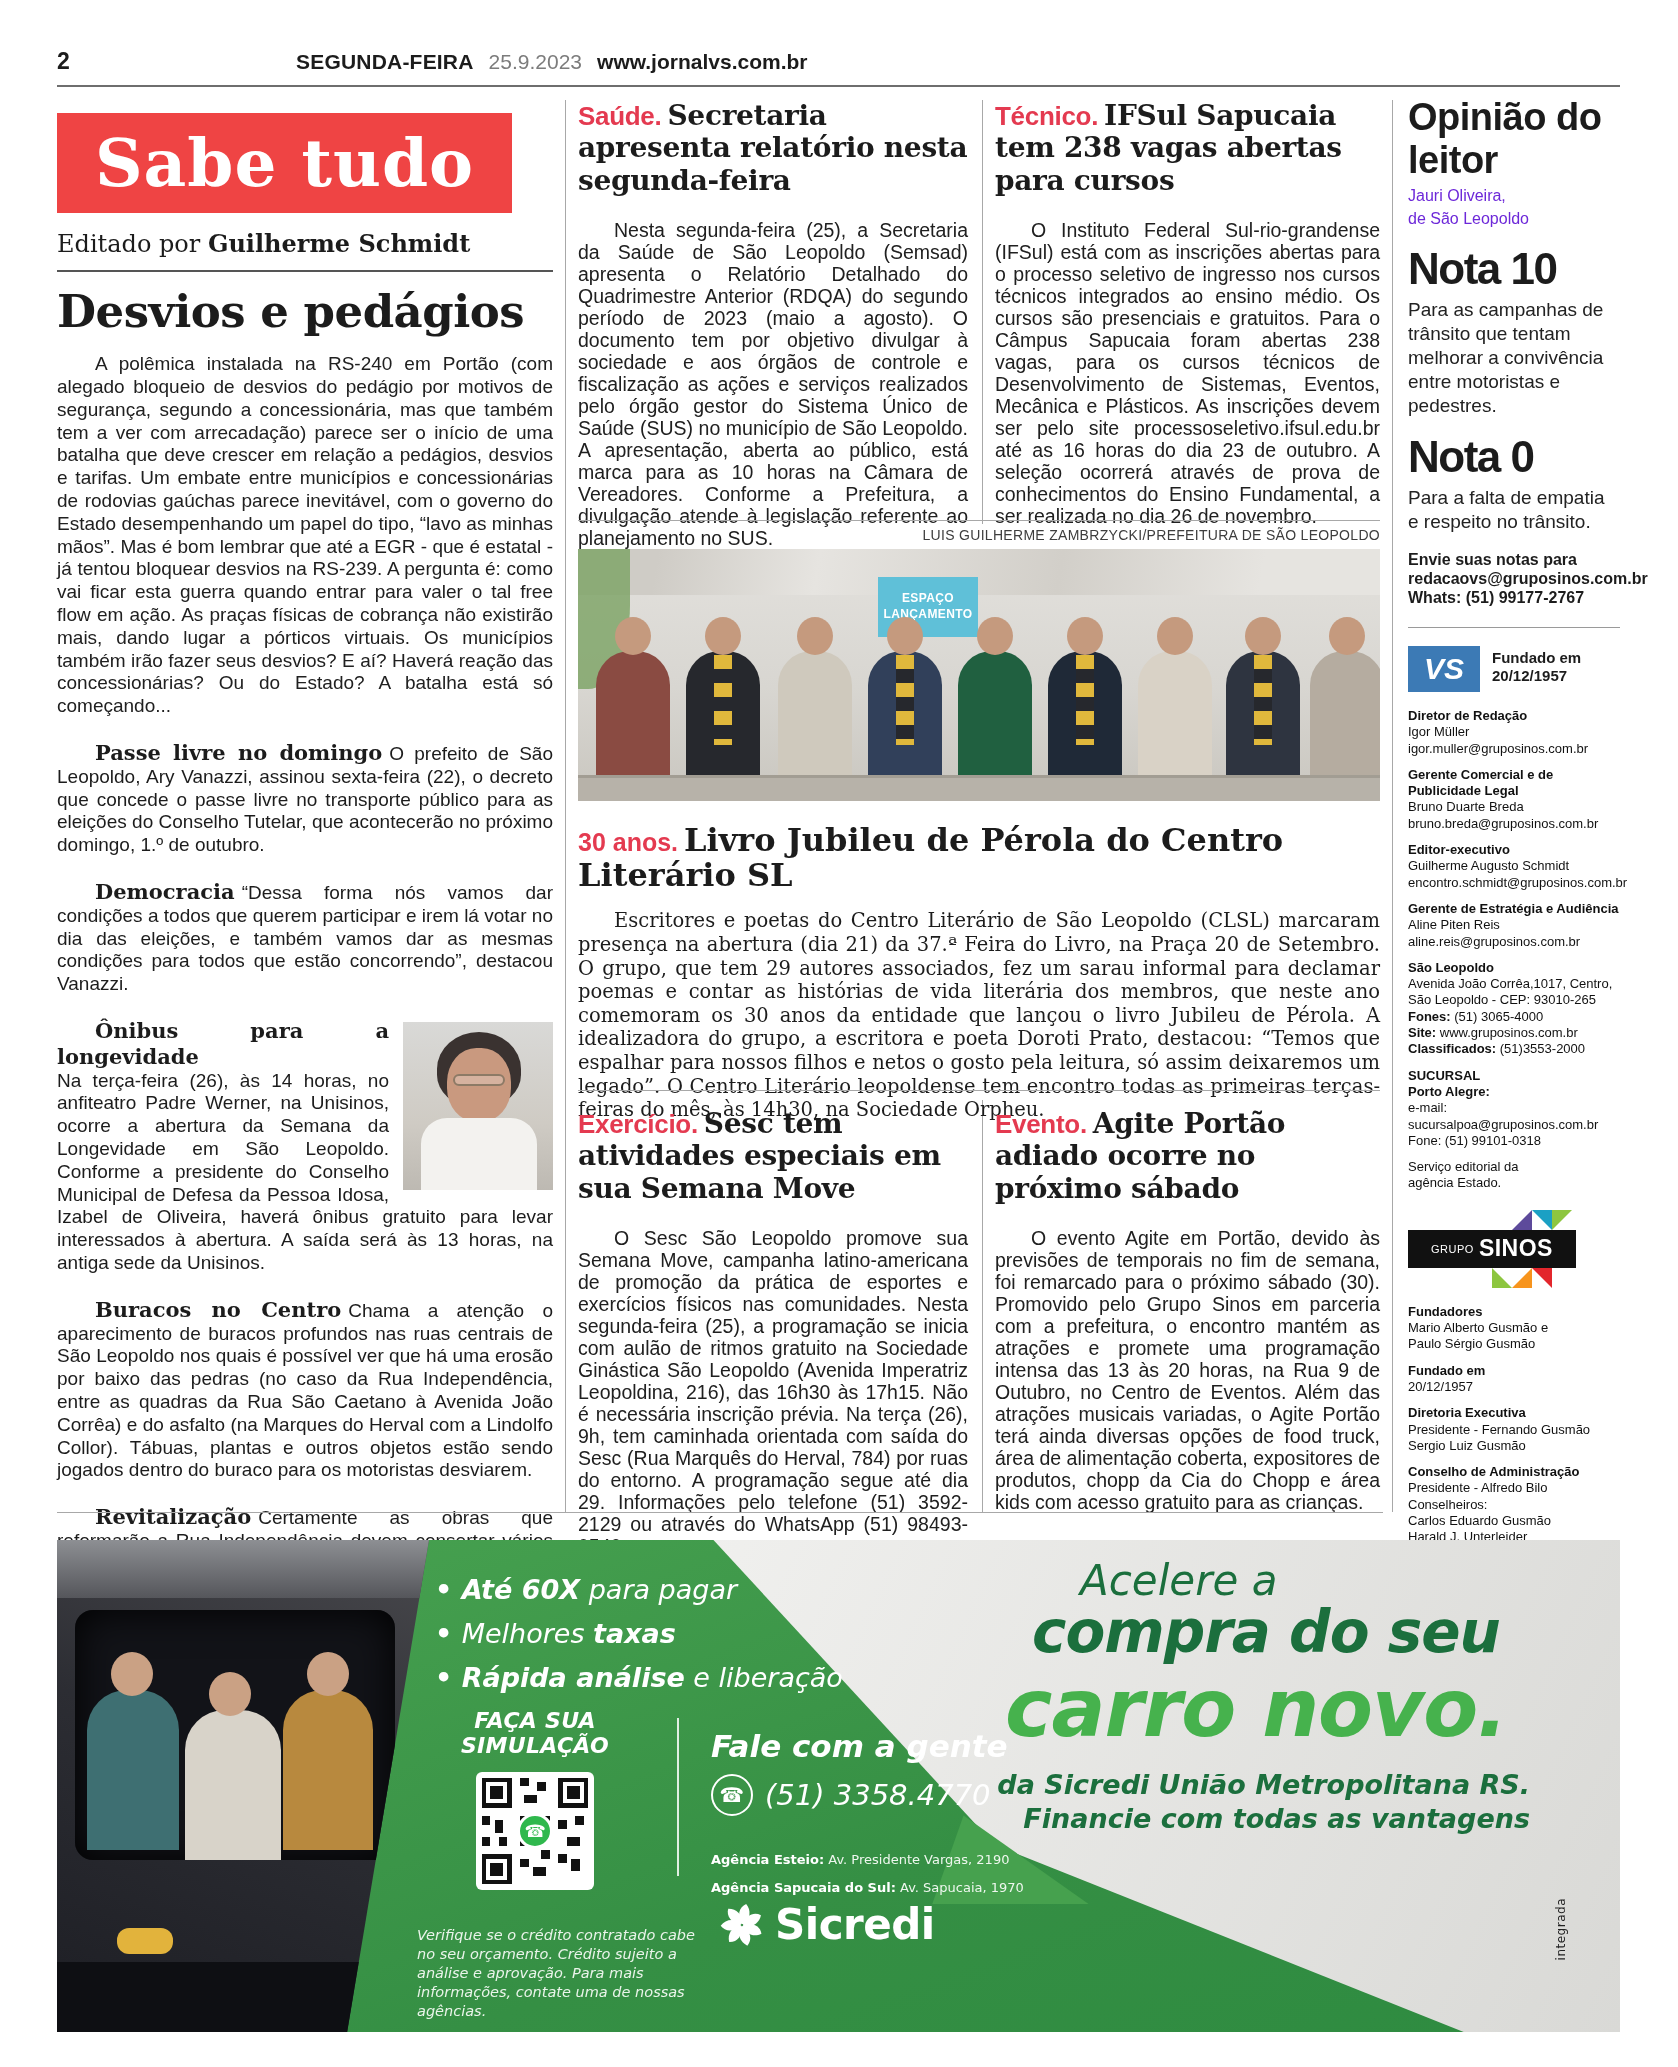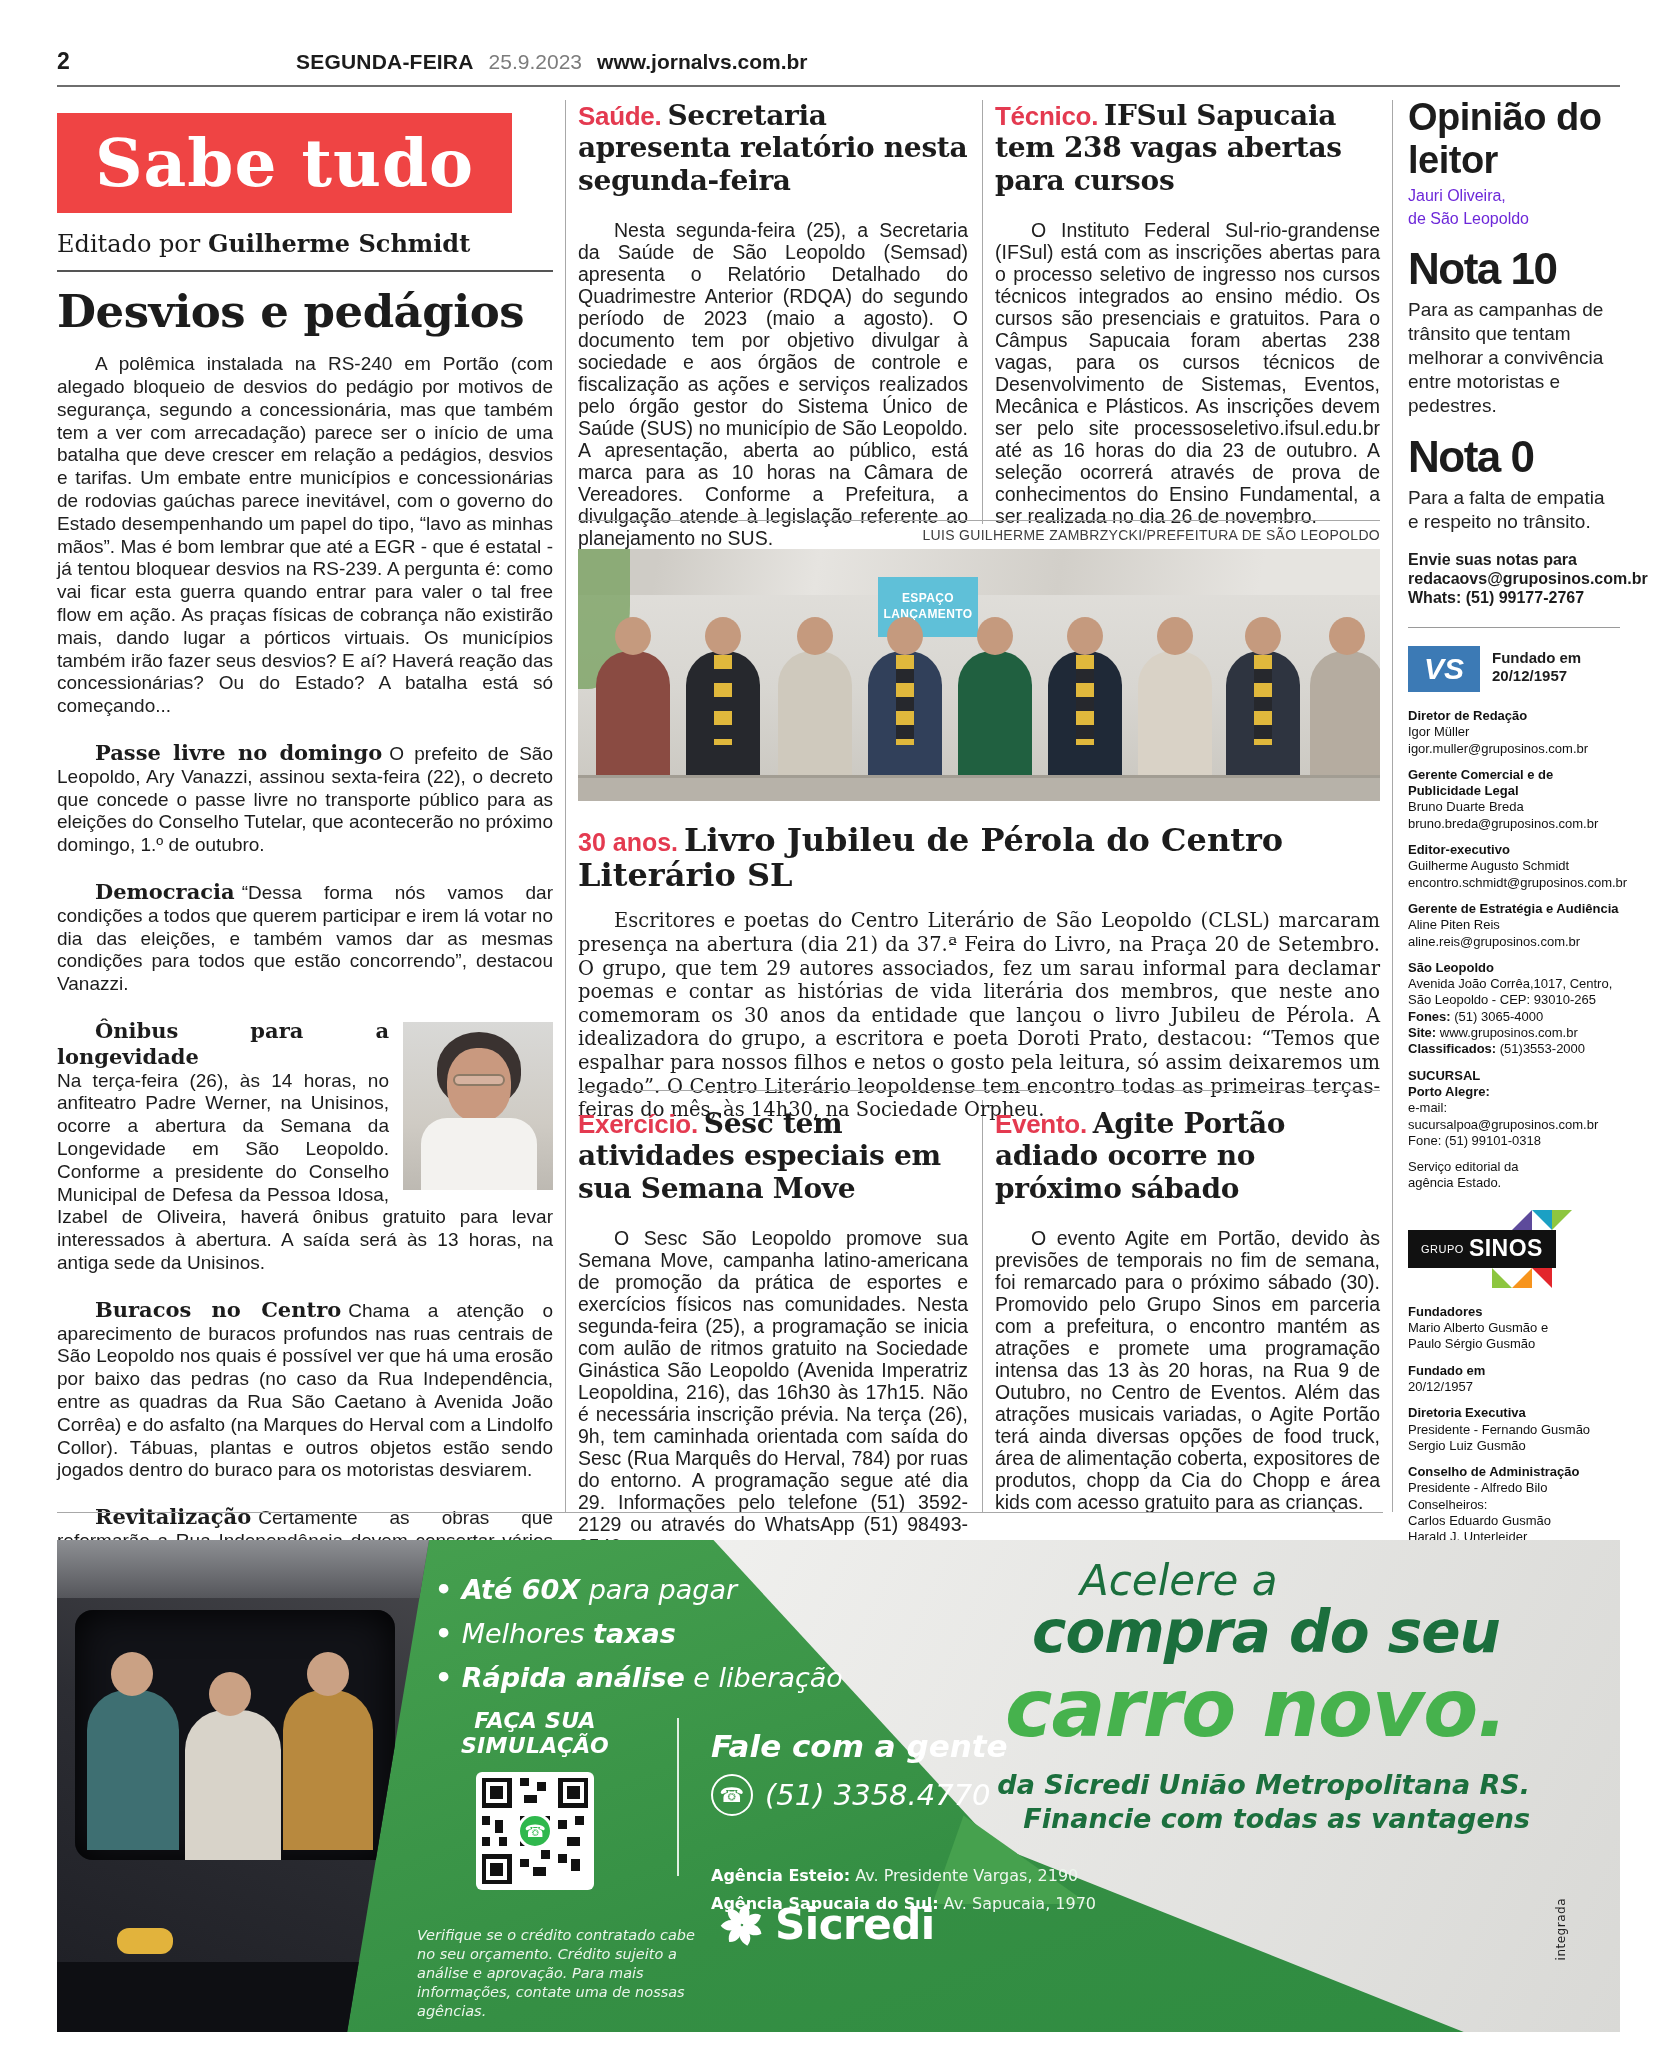--- a/index.html
+++ b/index.html
@@ -71,21 +71,21 @@
   .envie { margin-top:16px; font-size:16px; line-height:19px; font-weight:700; }
   .sb-rule { height:1px; background:#9a9a9a; margin-top:20px; }
   .vs-row { display:flex; gap:12px; margin-top:18px; align-items:flex-start; }
   .vs-box { width:72px; height:46px; background:#3c7ab5; color:#fff; display:flex; align-items:center; justify-content:center;
             font:700 italic 30px "Liberation Sans", sans-serif; }
   .vs-founded { font-size:15px; font-weight:700; line-height:18px; padding-top:3px; }
   .mast { margin-top:16px; font-size:13px; line-height:16.3px; color:#111; }
   .mast-entry { margin-bottom:10px; }
   .mast-label { font-weight:700; }
   .gs-logo { position:relative; margin:18px 0 14px 0; height:78px; }
-  .gs-box { position:absolute; left:0; top:20px; width:148px; height:38px; background:#111; color:#fff;
+  .gs-box { position:absolute; left:0; top:20px; width:168px; height:38px; background:#111; color:#fff;
             display:flex; align-items:center; justify-content:center; gap:5px; }
   .gs-box .g1 { font-size:11px; letter-spacing:.5px; }
   .gs-box .g2 { font-size:23px; font-weight:700; letter-spacing:.5px; }
   .tri { position:absolute; width:0; height:0; border-style:solid; }
   .t1 { left:104px; top:0; border-width:0 0 20px 20px; border-color:transparent transparent #5d4a9b transparent; }
   .t2 { left:124px; top:0; border-width:0 20px 20px 0; border-color:transparent #1ba0c4 transparent transparent; }
   .t3 { left:144px; top:0; border-width:20px 20px 0 0; border-color:#8dc63f transparent transparent transparent; }
   .t4 { left:84px; top:58px; border-width:0 20px 20px 0; border-color:transparent transparent #8dc63f transparent; }
   .t5 { left:104px; top:58px; border-width:0 0 20px 20px; border-color:transparent transparent #f7941d transparent;}
   .t6 { left:124px; top:58px; border-width:20px 0 0 20px; border-color:#e3262c transparent transparent transparent; }
@@ -115,21 +115,21 @@
   .sim-label { font-weight:700; font-style:italic; font-size:22px; letter-spacing:.3px; }
   .qr { margin:14px auto 0 auto; width:118px; height:118px; background:#fff; border-radius:6px; position:relative; padding:6px; }
   .qr svg { width:106px; height:106px; display:block; }
   .qr-wa { position:absolute; left:41px; top:41px; width:36px; height:36px; border-radius:50%; background:#2fb84d; border:3px solid #fff;
            display:flex; align-items:center; justify-content:center; color:#fff; font-size:17px; }
   .vdiv { position:absolute; left:620px; top:178px; width:2px; height:158px; background:rgba(255,255,255,.85); }
   .contact { position:absolute; left:654px; top:188px; width:430px; color:#fff; }
   .fale { font-weight:700; font-style:italic; font-size:31px; }
   .phone-row { margin-top:10px; display:flex; align-items:center; gap:12px; font-style:italic; font-size:29px; }
   .ph-ic { width:42px; height:42px; border:2px solid #fff; border-radius:50%; display:flex; align-items:center; justify-content:center; font-size:20px; font-style:normal; }
-  .agencias { margin-top:46px; font-size:16px; line-height:28px; color:#eef7ee; font-style:normal; }
+  .agencias { margin-top:30px; font-size:13px; line-height:28px; color:#eef7ee; font-style:normal; }
   .agencias b { color:#fff; }
   .ad-h1 { position:absolute; left:1023px; top:16px; color:#1b6f3d; font-style:italic; font-size:42px; }
   .ad-h2 { position:absolute; left:975px; top:58px; color:#1b6f3d; font-style:italic; font-weight:700; font-size:58px; letter-spacing:-1px; }
   .ad-h3 { position:absolute; left:948px; top:122px; color:#46b24d; font-style:italic; font-weight:700; font-size:80px; letter-spacing:-1px; }
   .financie { position:absolute; right:90px; top:228px; text-align:right; color:#1b6f3d; font-weight:700; font-style:italic; font-size:27px; line-height:34px; }
   .sicredi { position:absolute; left:662px; top:360px; display:flex; align-items:center; gap:10px; color:#fff; }
   .sicredi .s-name { font-weight:700; font-size:42px; letter-spacing:-.5px; }
   .fineprint { position:absolute; left:360px; top:386px; width:300px; color:#eaf4ea; font-style:italic; font-size:14.5px; line-height:19px; }
   .integrada { position:absolute; right:52px; top:358px; color:#222; font-size:12px; writing-mode:vertical-rl; transform:rotate(180deg); letter-spacing:.5px; }
 </style>

